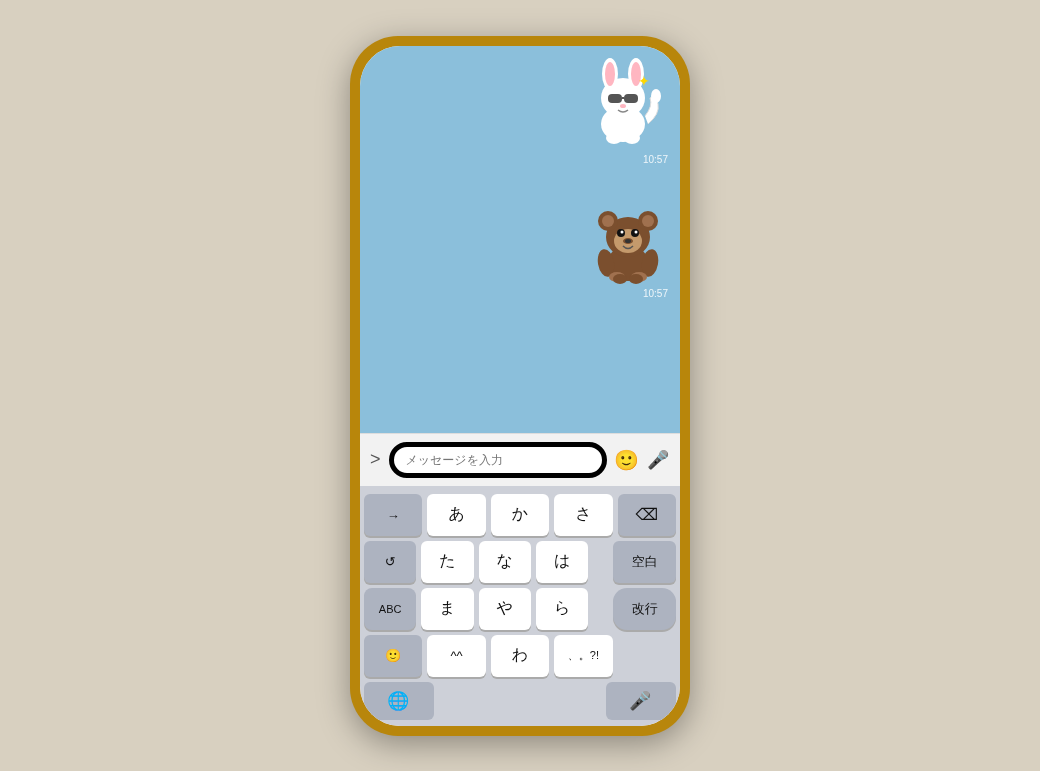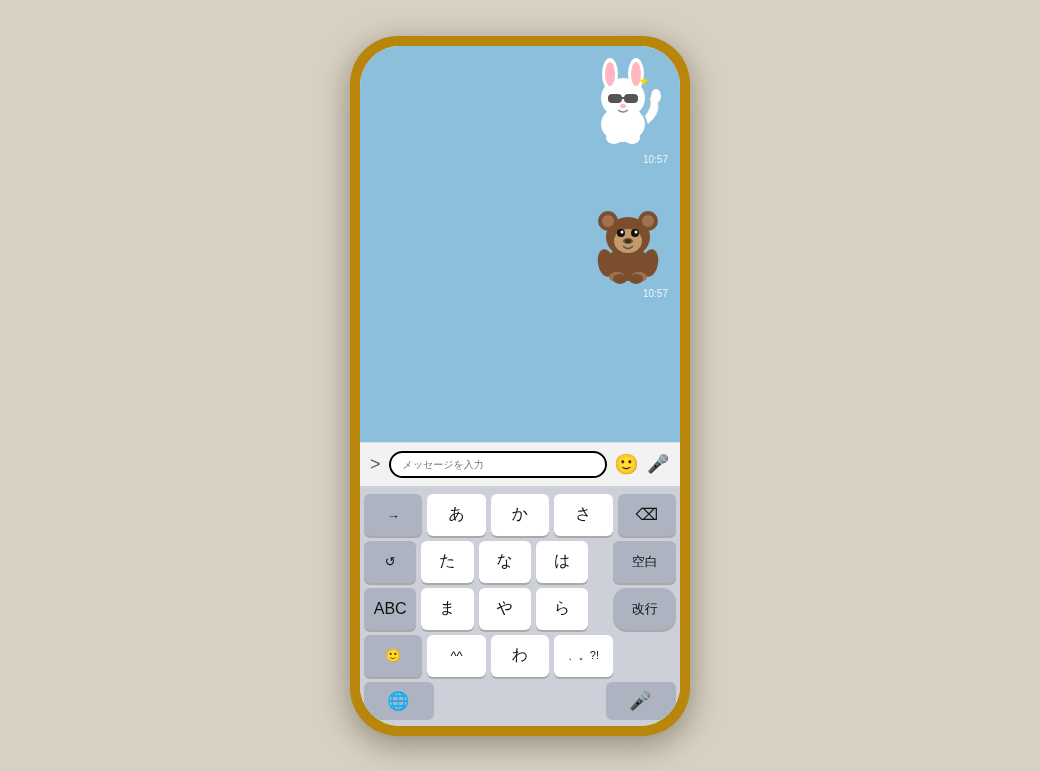--- a/index.html
+++ b/index.html
@@ -78,24 +78,24 @@
       border-top: 1px solid #ddd;
     }
     .input-chevron {
       font-size: 18px;
       color: #555;
       cursor: pointer;
     }
     .input-field {
       flex: 1;
       background: #fff;
-      border: 2px solid #000000;
+      border: 5px solid #000000;
       border-radius: 20px;
       padding: 6px 12px;
-      font-size: 10px;
+      font-size: 12px;
       color: #b91c1c;
       outline: none;
     }
     .input-emoji {
       font-size: 20px;
       cursor: pointer;
     }
     .input-mic {
       font-size: 18px;
       cursor: pointer;
@@ -272,21 +272,21 @@
 
         <div class="kb-row">
           <div class="kb-key dark">↺</div>
           <div class="kb-key">た</div>
           <div class="kb-key">な</div>
           <div class="kb-key">は</div>
           <div class="kb-key dark wide">空白</div>
         </div>
 
         <div class="kb-row">
-          <div class="kb-key dark" style="font-size:16px;">ABC</div>
+          <div class="kb-key dark" style="font-size:11px;border-radius:8px;">ABC</div>
           <div class="kb-key">ま</div>
           <div class="kb-key">や</div>
           <div class="kb-key">ら</div>
           <div class="kb-key dark wide" style="font-size:13px;border-radius:14px;">改行</div>
         </div>
 
         <div class="kb-row">
           <div class="kb-key dark">🙂</div>
           <div class="kb-key" style="font-size:13px;">^^</div>
           <div class="kb-key">わ</div>

